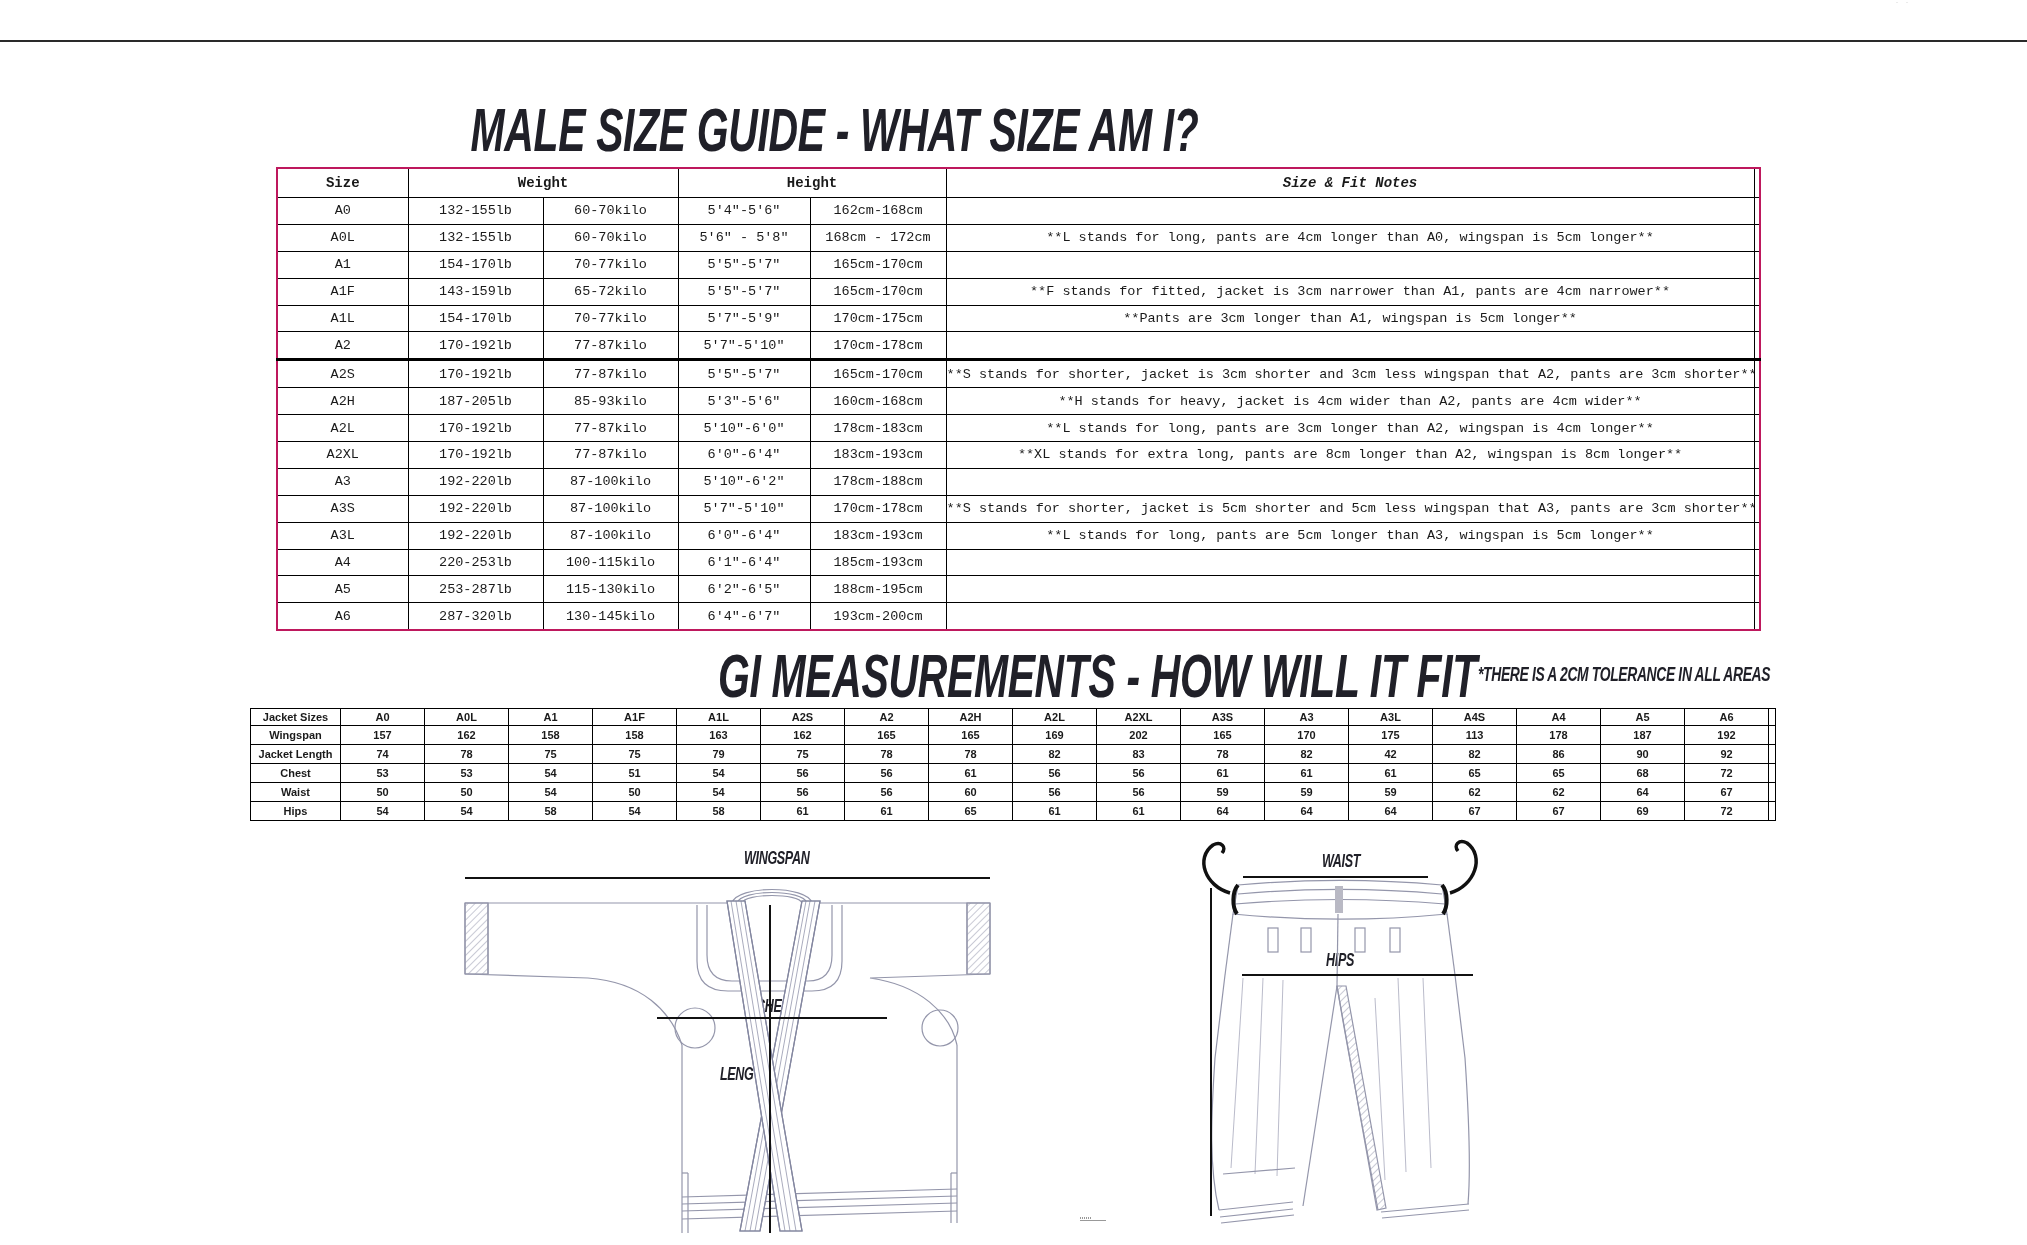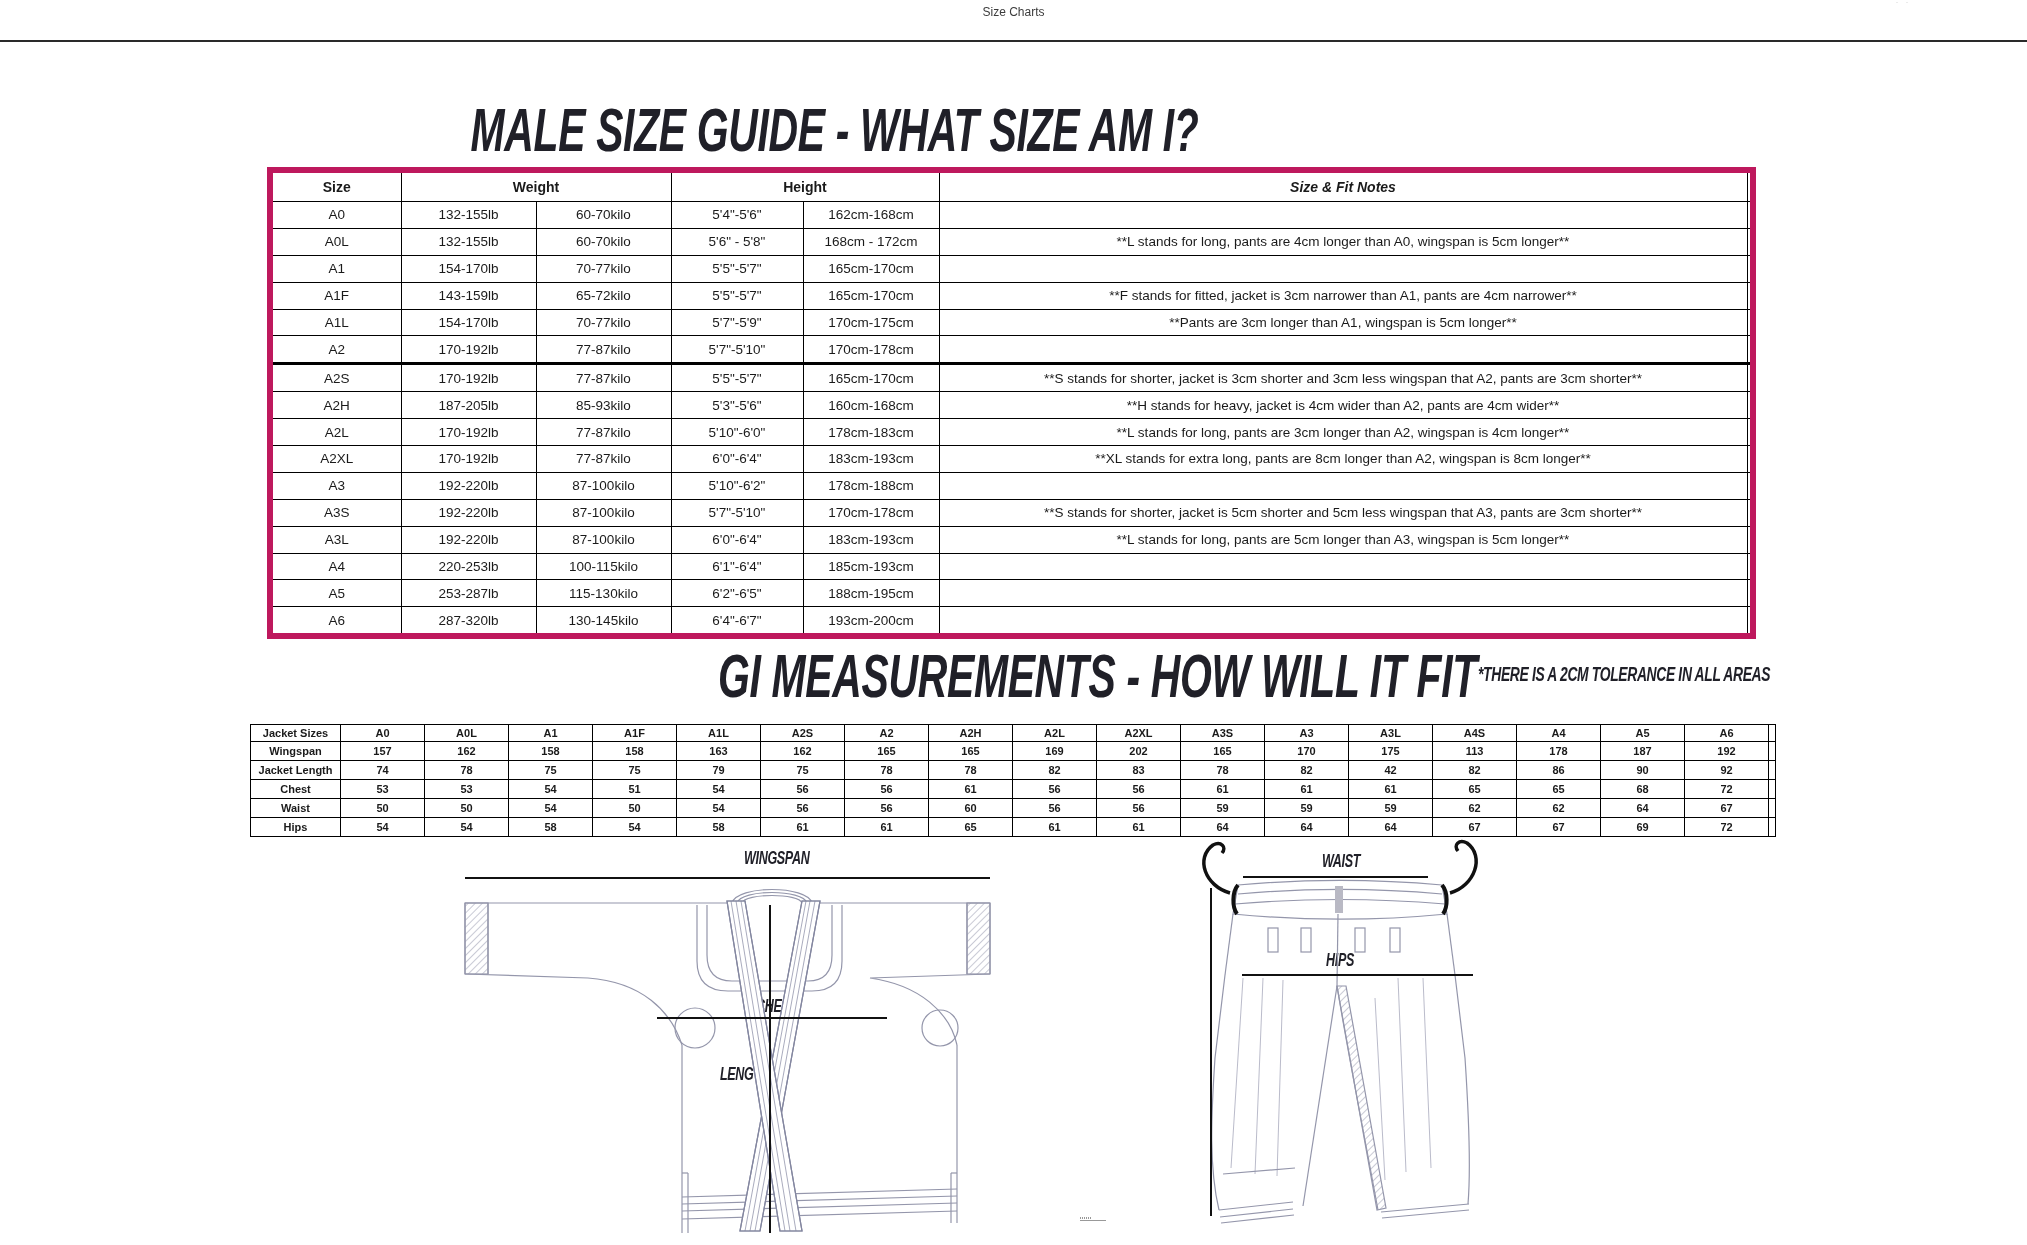--- a/index.html
+++ b/index.html
@@ -16,46 +16,45 @@
   .title-wrap{position:absolute;left:283px;width:1483px;top:94px;text-align:left;}
   .title-wrap .cond{transform-origin:center center;font-size:62px;}
   .title2{position:absolute;left:718px;top:640px;font-size:62px;}
   .tolerance{position:absolute;left:1478px;top:662px;font-size:21px;}
   .diag-label{position:absolute;font-size:19px;}
 
   table{border-collapse:collapse;table-layout:fixed;position:absolute;}
   td,th{overflow:hidden;white-space:nowrap;vertical-align:middle;padding:0;
         border:1px solid #000;text-align:center;}
 
-  .t1{left:267px;top:167px;width:1483px;font-size:13.5px;border:6px solid #be185d;}
+  .t1{left:276px;top:167px;width:1483px;font-size:13.5px;border:2px solid #be185d;font-family:Liberation Mono, monospace;}
   .t1 thead th{height:28px;font-size:14px;}
   .t1 td{height:25.9px;font-weight:normal;}
   .t1 th.notes-h{font-style:italic;}
   .t1 tr.group-end td{border-bottom:3px solid #000;}
 
-  .t2{left:250px;top:724px;width:1525px;font-size:11px;font-weight:bold;border:1px solid #000;}
+  .t2{left:250px;top:708px;width:1525px;font-size:11px;font-weight:bold;border:1px solid #000;}
   .t2 .r-head th{height:16px;}
   .t2 .r-data td{height:18px;}
   .t2 .r-div td{height:14px;}
   .t2 td.gray{background:#b2b2b2;}
 
   svg{position:absolute;overflow:visible;}
   .jacket-svg{left:450px;top:843px;}
   .pants-svg{left:1185px;top:838px;}
   .watermark{position:absolute;left:1080px;top:1217px;width:26px;height:3px;
              border-bottom:1px solid #999;}
   .watermark:before{content:"";display:block;width:12px;height:2px;
              background:repeating-linear-gradient(90deg,#999 0 1px,#fff 1px 2px);}
 </style>
 </head>
 <body>
 
 <div class="page">
 
-  <div class="topbar">Size Charts</div>
   <div class="icon-frag">··</div>
   <div class="toprule"></div>
 
   <div class="title-wrap">
     <span class="cond">MALE SIZE GUIDE - WHAT SIZE AM I?</span>
   </div>
 
   <table class="t1" id="t1">
     <colgroup>
       <col style="width:131px">

